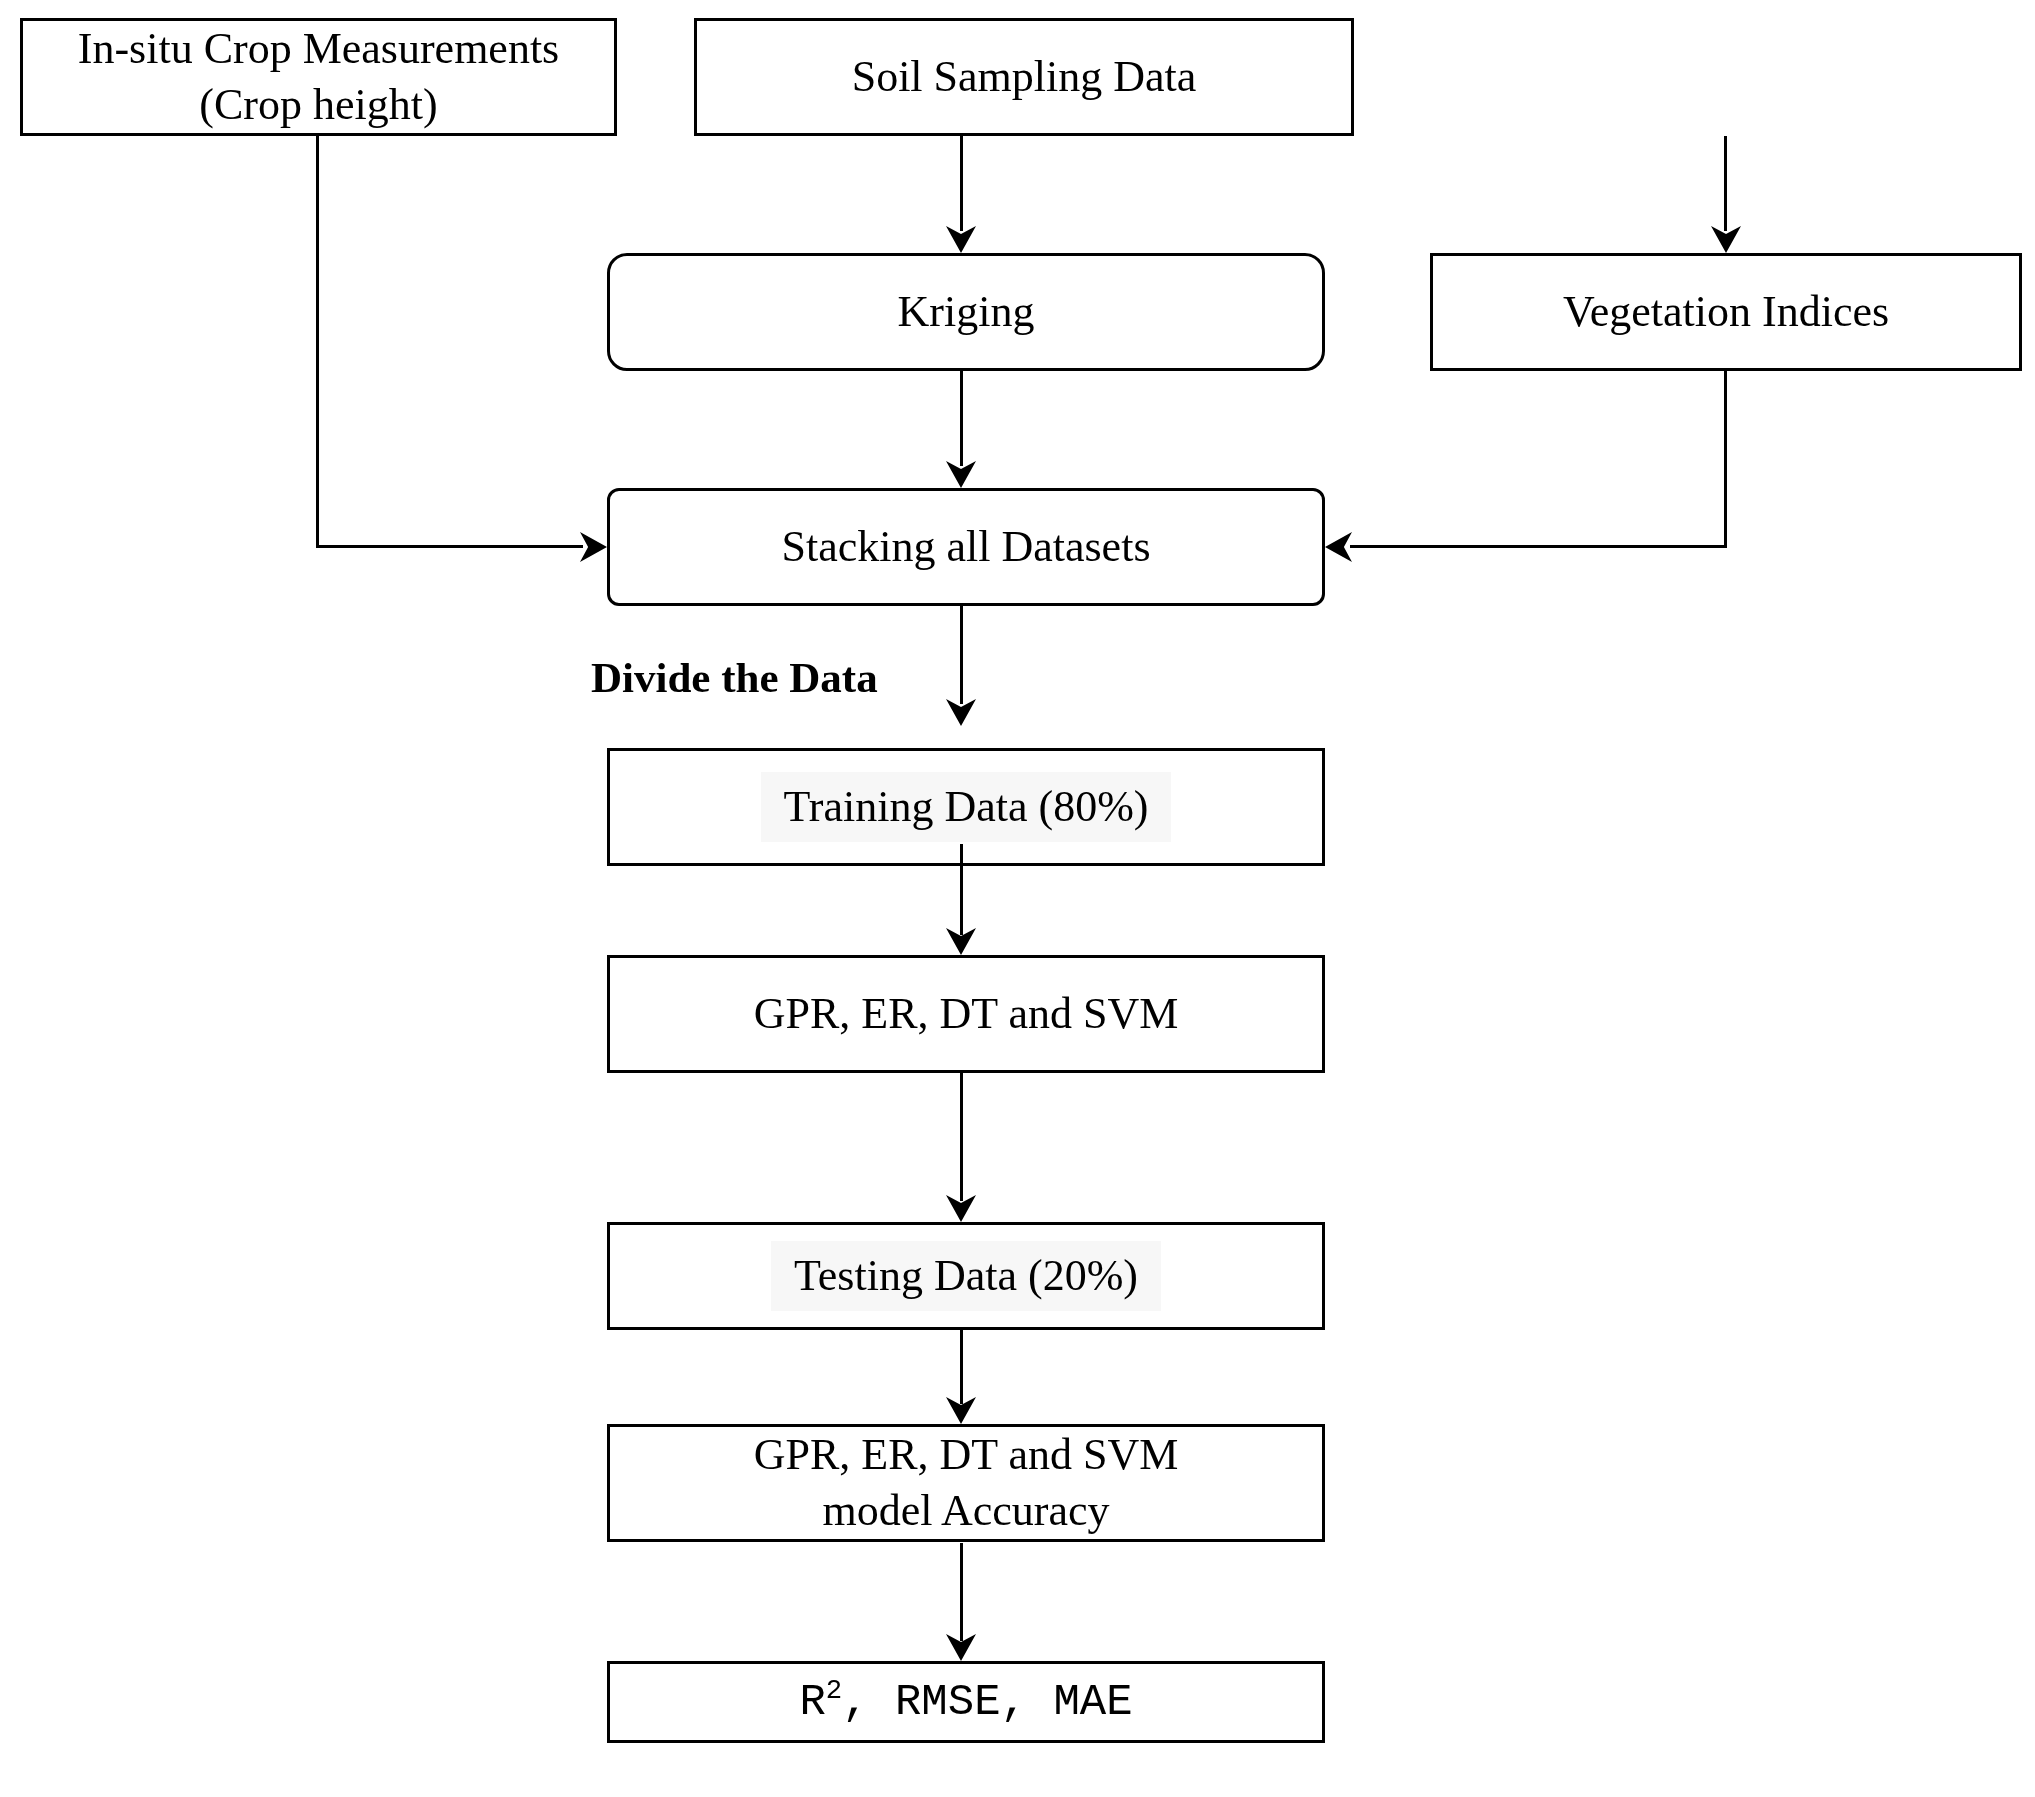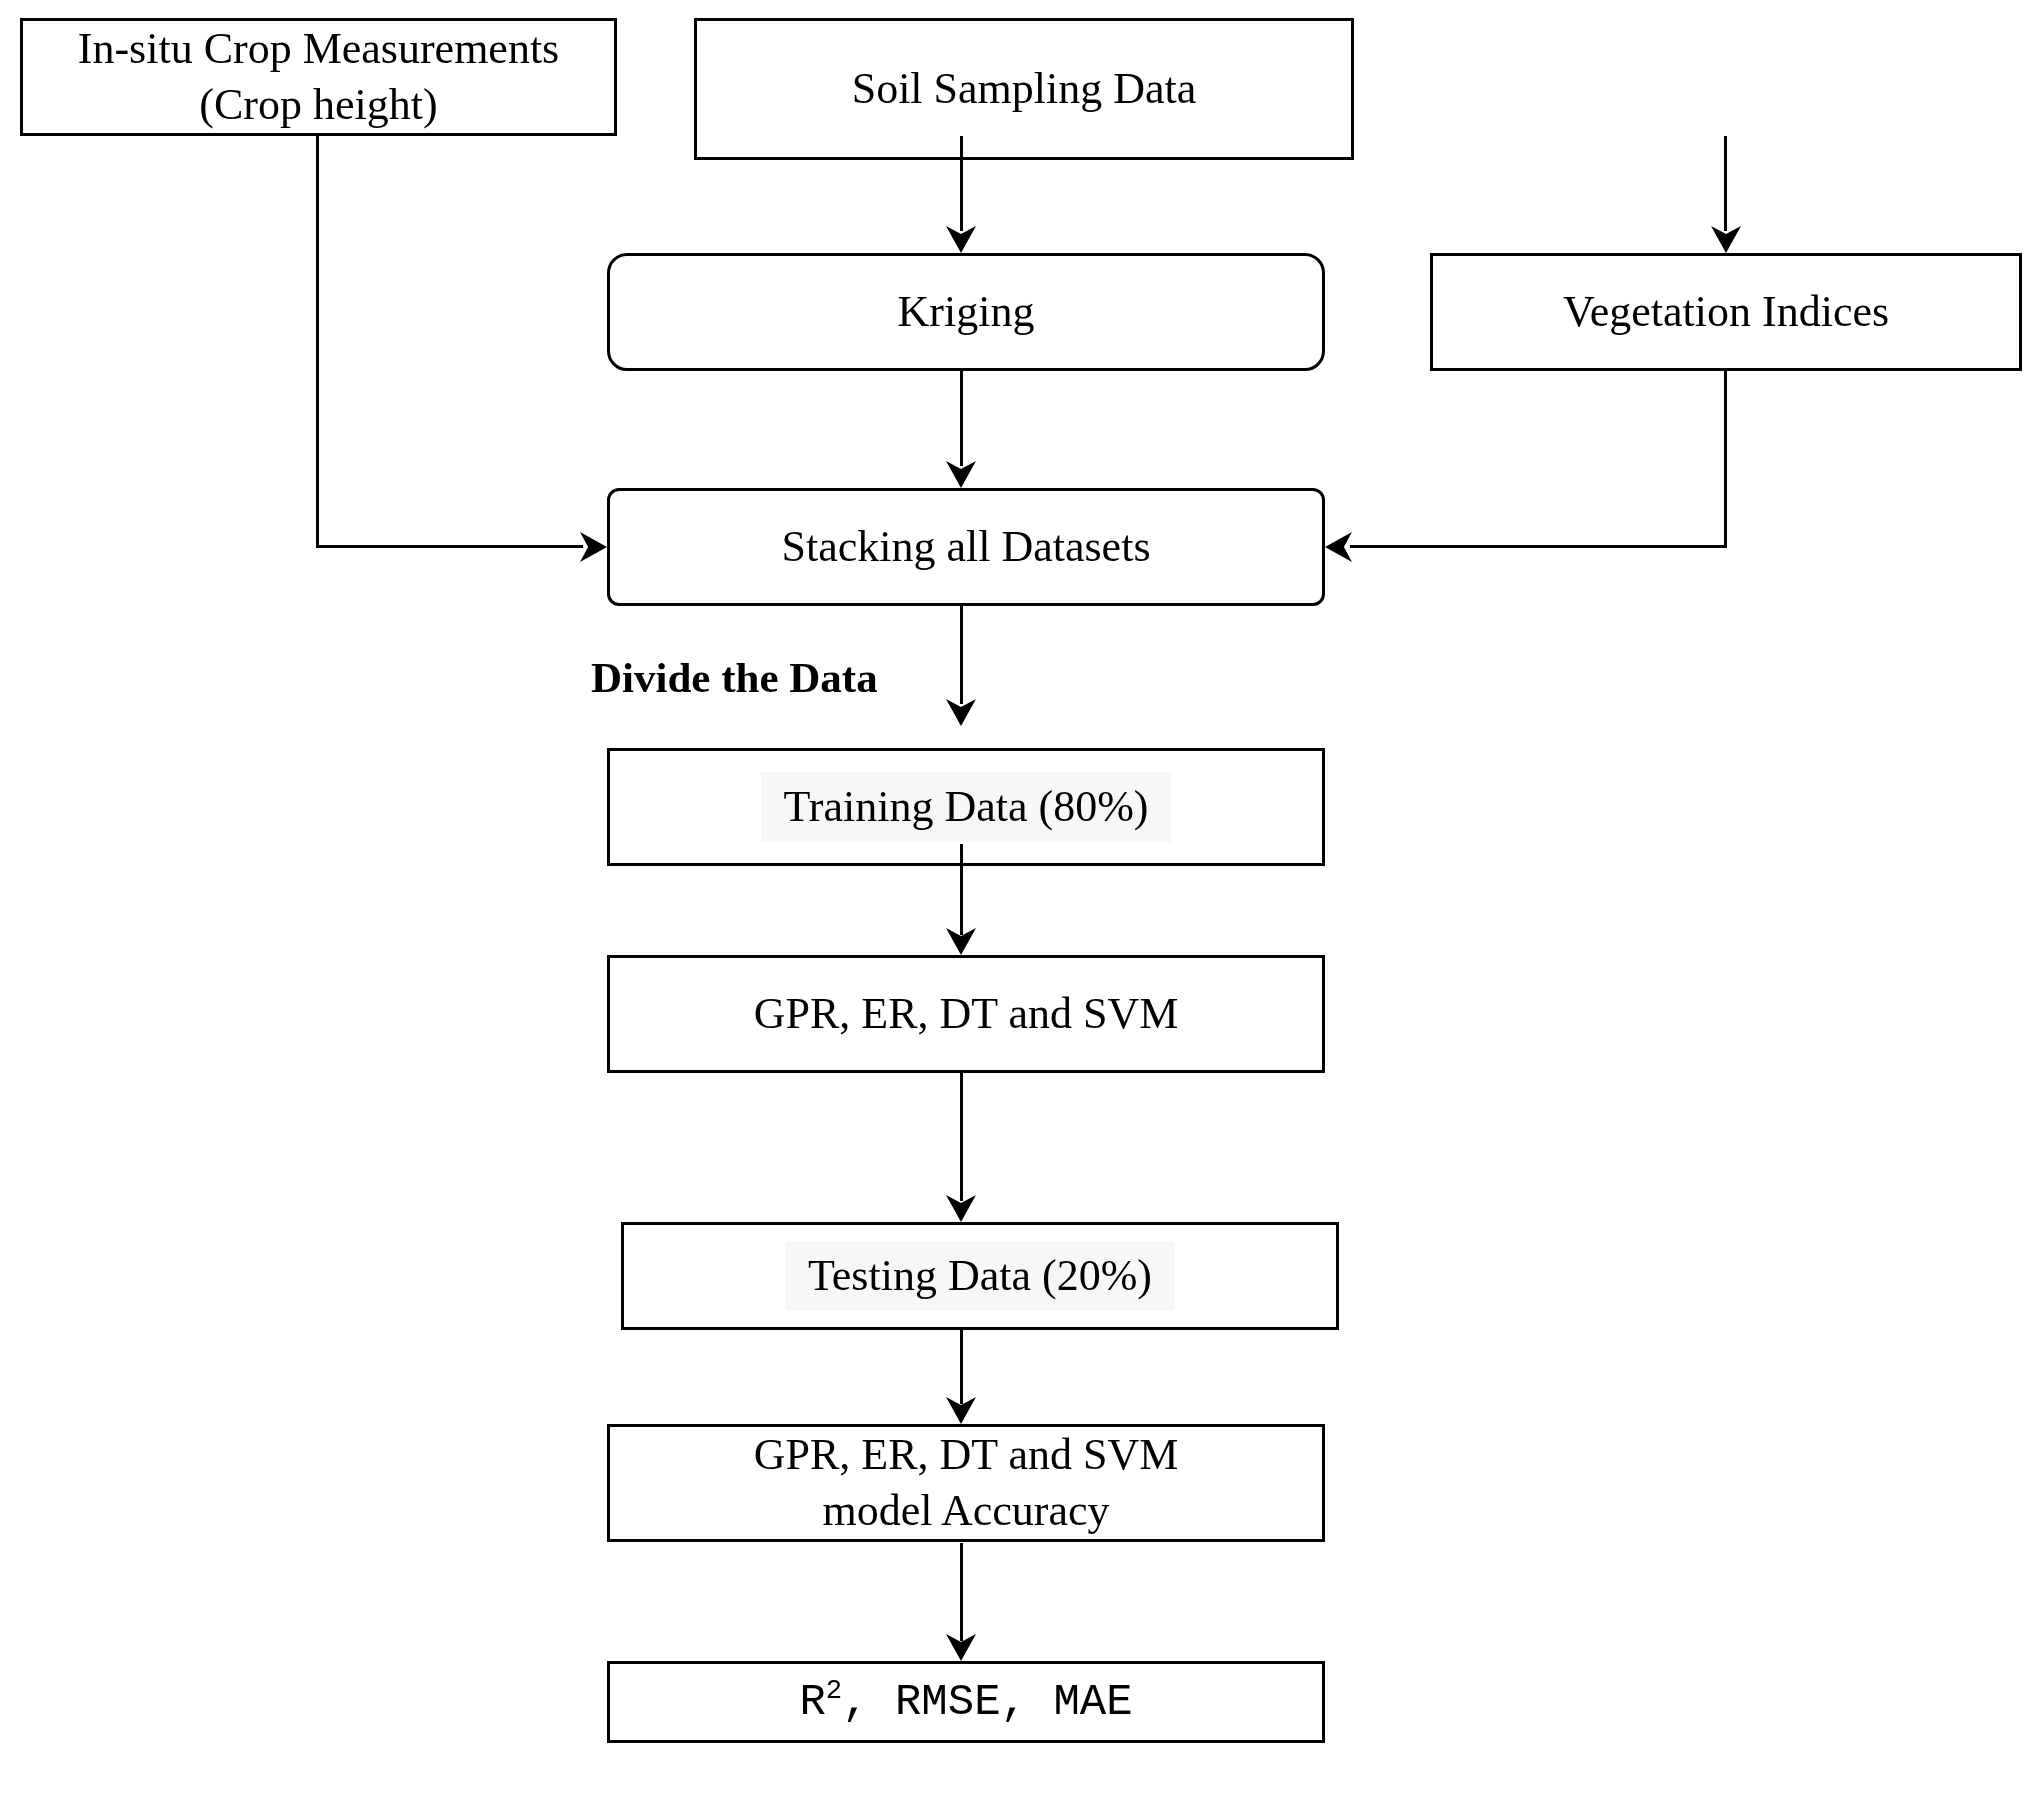--- a/index.html
+++ b/index.html
@@ -70,21 +70,21 @@
 </head>
 <body>
 
 <div class="canvas">
 
   <div class="node" style="left:20px; top:18px; width:597px; height:118px;">
     <span>In-situ Crop Measurements</span>
     <span>(Crop height)</span>
   </div>
 
-  <div class="node" style="left:694px; top:18px; width:660px; height:142px;">
+  <div class="node" style="left:694px; top:18px; width:660px; height:118px;">
     <span>Soil Sampling Data</span>
   </div>
 
 
   <div class="node" style="left:607px; top:253px; width:718px; height:118px;border-radius:20px;">
     <span>Kriging</span>
   </div>
 
   <div class="node" style="left:1430px; top:253px; width:592px; height:118px;">
     <span>Vegetation Indices</span>
@@ -97,21 +97,21 @@
   <div class="divide-label">Divide the Data</div>
 
   <div class="node" style="left:607px; top:748px; width:718px; height:118px;">
     <span class="hl">Training Data (80%)</span>
   </div>
 
   <div class="node" style="left:607px; top:955px; width:718px; height:118px;">
     <span>GPR, ER, DT and SVM</span>
   </div>
 
-  <div class="node" style="left:621px; top:1222px; width:718px; height:108px;">
+  <div class="node" style="left:607px; top:1222px; width:718px; height:108px;">
     <span class="hl">Testing Data (20%)</span>
   </div>
 
   <div class="node" style="left:607px; top:1424px; width:718px; height:118px;">
     <span>GPR, ER, DT and SVM</span>
     <span>model Accuracy</span>
   </div>
 
   <div class="node" style="left:607px; top:1661px; width:718px; height:82px;font-family:Liberation Mono, monospace;">
     <span class="metrics-line"><span class="part">R</span><span class="sup">2</span><span class="part">, RMSE, MAE</span></span>

